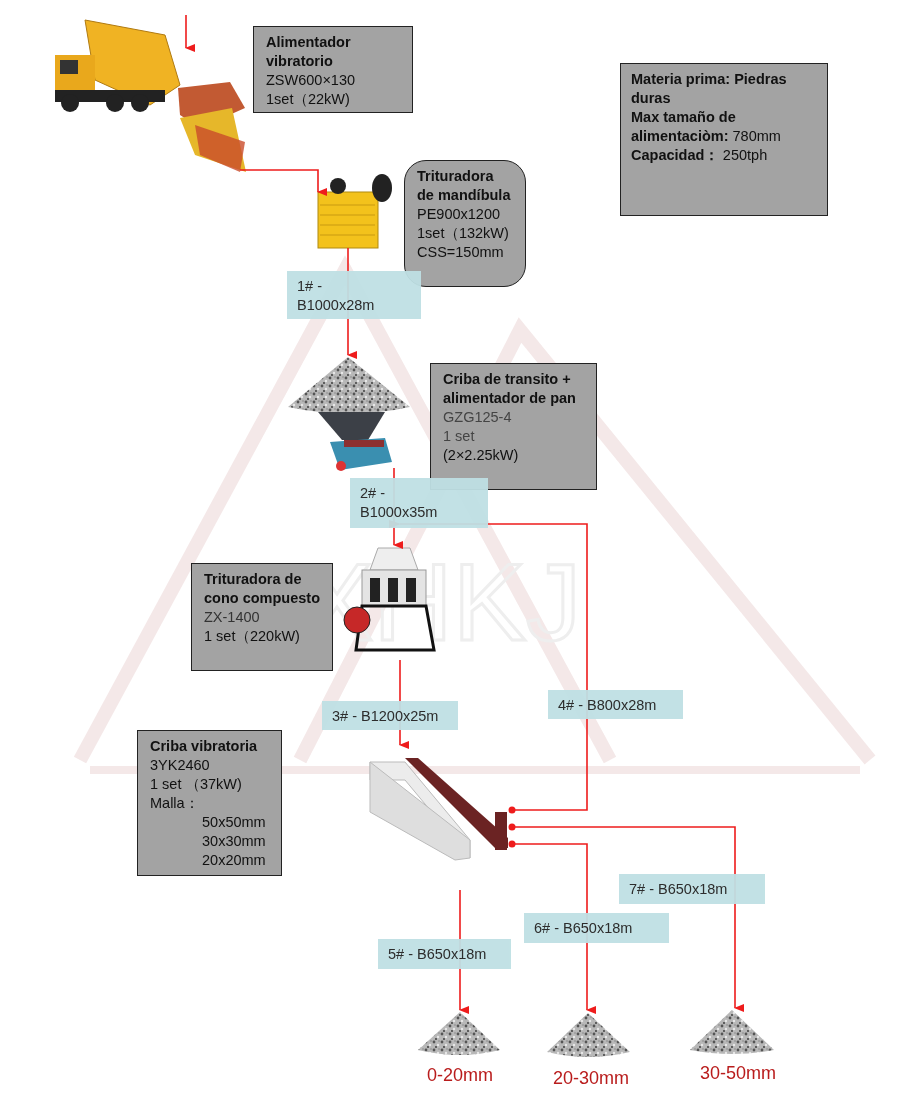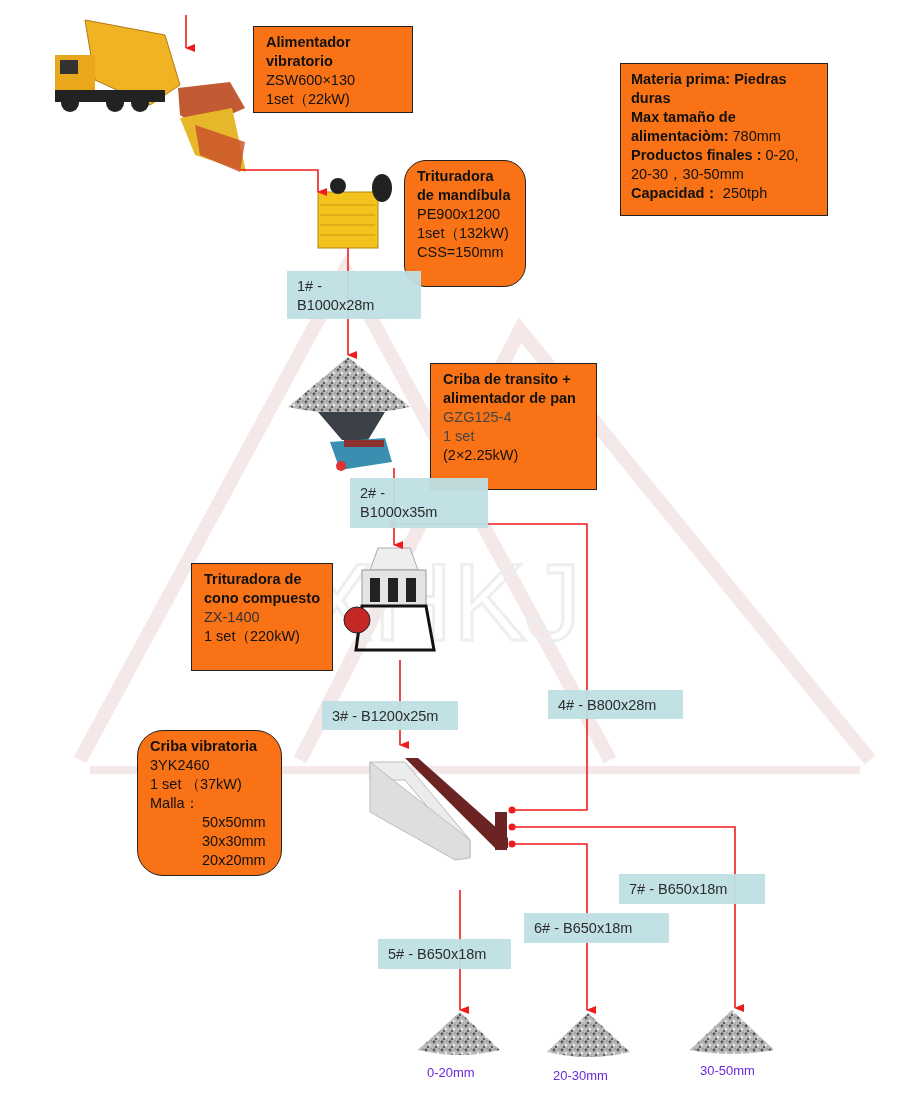--- a/index.html
+++ b/index.html
@@ -1,21 +1,21 @@
 <!DOCTYPE html>
 <html><head>
 <meta charset="utf-8">
 <style>
   html,body{margin:0;padding:0;background:#fff;}
   body{width:900px;height:1100px;position:relative;overflow:hidden;font-family:"Liberation Sans",sans-serif;color:#111;}
-  .box{position:absolute;border:1px solid #222;background:#f97316;padding:6px 12px;font-size:14.5px;line-height:19px;box-sizing:border-box;}
+  .box{position:absolute;border:1px solid #222;background:#a3a3a3;padding:6px 12px;font-size:14.5px;line-height:19px;box-sizing:border-box;}
   .box b{font-weight:bold;display:block;}
   .box .ln{display:block;}
   .tag{position:absolute;background:#bfe0e4;font-size:14.5px;line-height:19px;padding:6px 10px 4px 10px;box-sizing:border-box;color:#222;opacity:.95;}
-  .prod{position:absolute;font-size:13px;color:#6d28d9;}
+  .prod{position:absolute;font-size:18px;color:#b91c1c;}
   .indent{padding-left:52px;}
   svg{position:absolute;left:0;top:0;}
 </style>
 </head>
 <body>
 
 <svg width="900" height="1100">
   <defs>
     <pattern id="gravel" width="8" height="8" patternUnits="userSpaceOnUse">
       <rect width="8" height="8" fill="#b8b8b8"></rect>
@@ -118,21 +118,20 @@
   <g fill="#ee1c1c">
     <circle cx="512" cy="810" r="3.5"></circle>
       <circle cx="512" cy="827" r="3.5"></circle>
       <circle cx="512" cy="844" r="3.5"></circle>
   </g>
 </svg>
 
 <div class="box" style="left:620px;top:63px;width:208px;height:153px;padding:6px 10px;">
   <div><b style="display:inline">Materia prima: Piedras duras</b></div>
   <div><b style="display:inline">Max tamaño de alimentaciòm:</b><span> 780mm</span></div>
-  <div><b style="display:inline">Productos finales :</b><span> 0-20, 20-30，30-50mm</span></div>
   <div><b style="display:inline">Capacidad：</b><span> 250tph</span></div>
 </div>
 
 <div class="box" style="left:253px;top:26px;width:160px;height:87px;">
   <b>Alimentador vibratorio</b>
   <span class="ln">ZSW600×130</span>
   <span class="ln">1set（22kW)</span>
 </div>
 
 <div class="box" style="left:404px;top:160px;width:122px;height:127px;border-radius:22px;">
@@ -148,21 +147,21 @@
   <span class="ln" style="color:#444">1 set</span>
   <span class="ln">(2×2.25kW)</span>
 </div>
 
 <div class="box" style="left:191px;top:563px;width:142px;height:108px;">
   <b>Trituradora de cono compuesto</b>
   <span class="ln" style="color:#333">ZX-1400</span>
   <span class="ln">1 set（220kW)</span>
 </div>
 
-<div class="box" style="left:137px;top:730px;width:145px;height:146px;border-radius:26px;">
+<div class="box" style="left:137px;top:730px;width:145px;height:146px;">
   <b>Criba vibratoria</b>
   <span class="ln">3YK2460</span>
   <span class="ln">1 set （37kW)</span>
   <span class="ln">Malla：</span>
   <span class="ln indent">50x50mm</span>
   <span class="ln indent">30x30mm</span>
   <span class="ln indent">20x20mm</span>
 </div>
 
 <div class="tag" style="left:287px;top:271px;width:134px;height:48px;">

